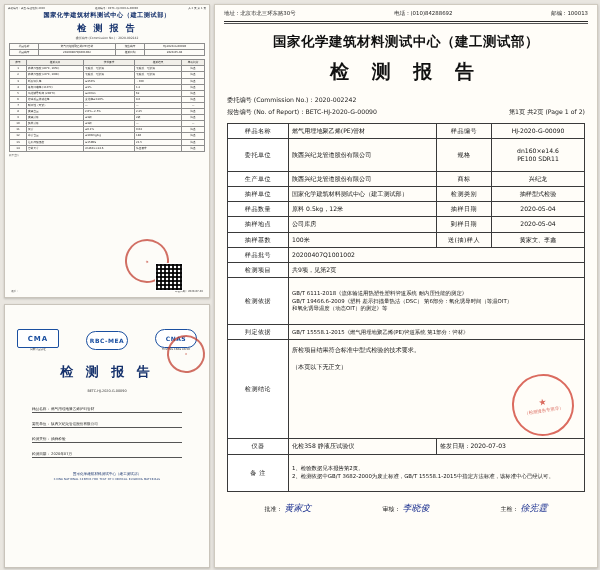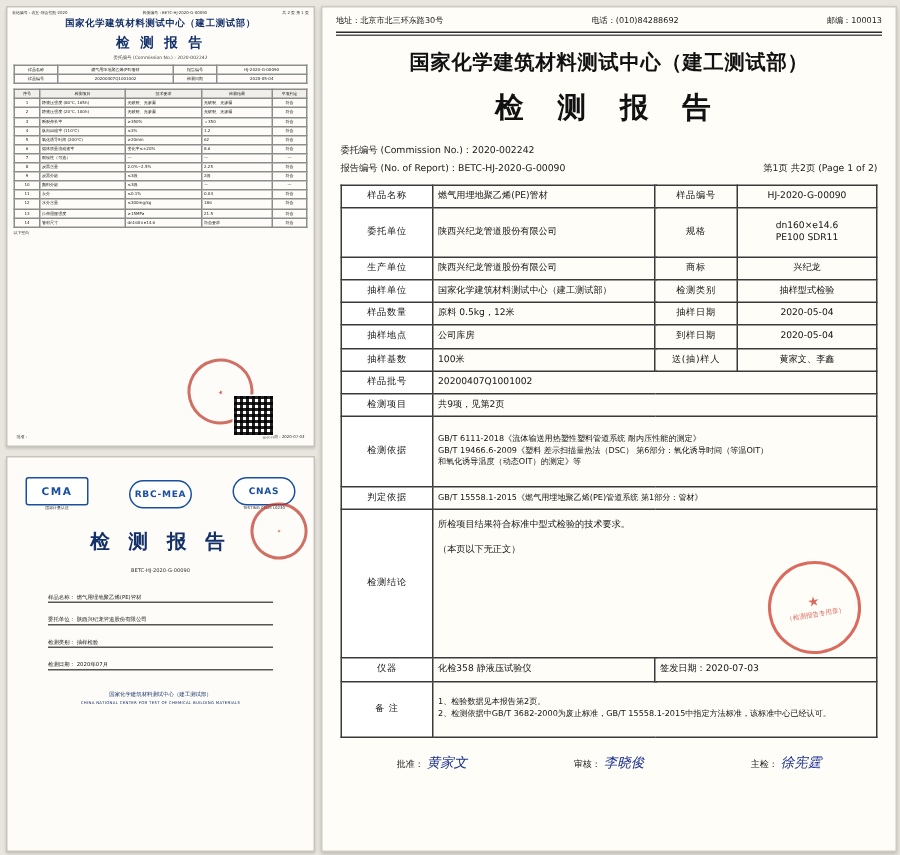--- a/index.html
+++ b/index.html
@@ -57,21 +57,21 @@
   }
   .qr{
     width:26px;height:26px;background:
       repeating-linear-gradient(0deg,#222 0 2px,#fff 2px 4px),
       repeating-linear-gradient(90deg,#222 0 2px,rgba(255,255,255,0) 2px 4px);
     background-blend-mode:multiply;
     border:1px solid #fff;
   }
 
   
-  .cover-inner{padding:13px 8px;text-align:center;}
+  .cover-inner{padding:24px 8px;text-align:center;}
   .logo-row{display:flex;align-items:center;justify-content:space-between;padding:0 4px;}
   .logo-box{
     width:40px;height:17px;border:1px solid #1a4fa0;color:#1a4fa0;
     font-size:7px;font-weight:bold;display:flex;align-items:center;
     justify-content:center;letter-spacing:1px;border-radius:2px;background:#fff;
   }
   .logo-box.oval{border-radius:10px;font-size:6px;letter-spacing:.5px;}
   .cover-title{font-size:13px;font-weight:bold;color:#14306b;letter-spacing:4px;margin-top:12px;}
   .cover-title-en{font-size:9px;font-weight:bold;color:#14306b;letter-spacing:1.5px;margin-top:4px;}
   .cover-no{font-size:3.4px;color:#333;margin-top:8px;}

